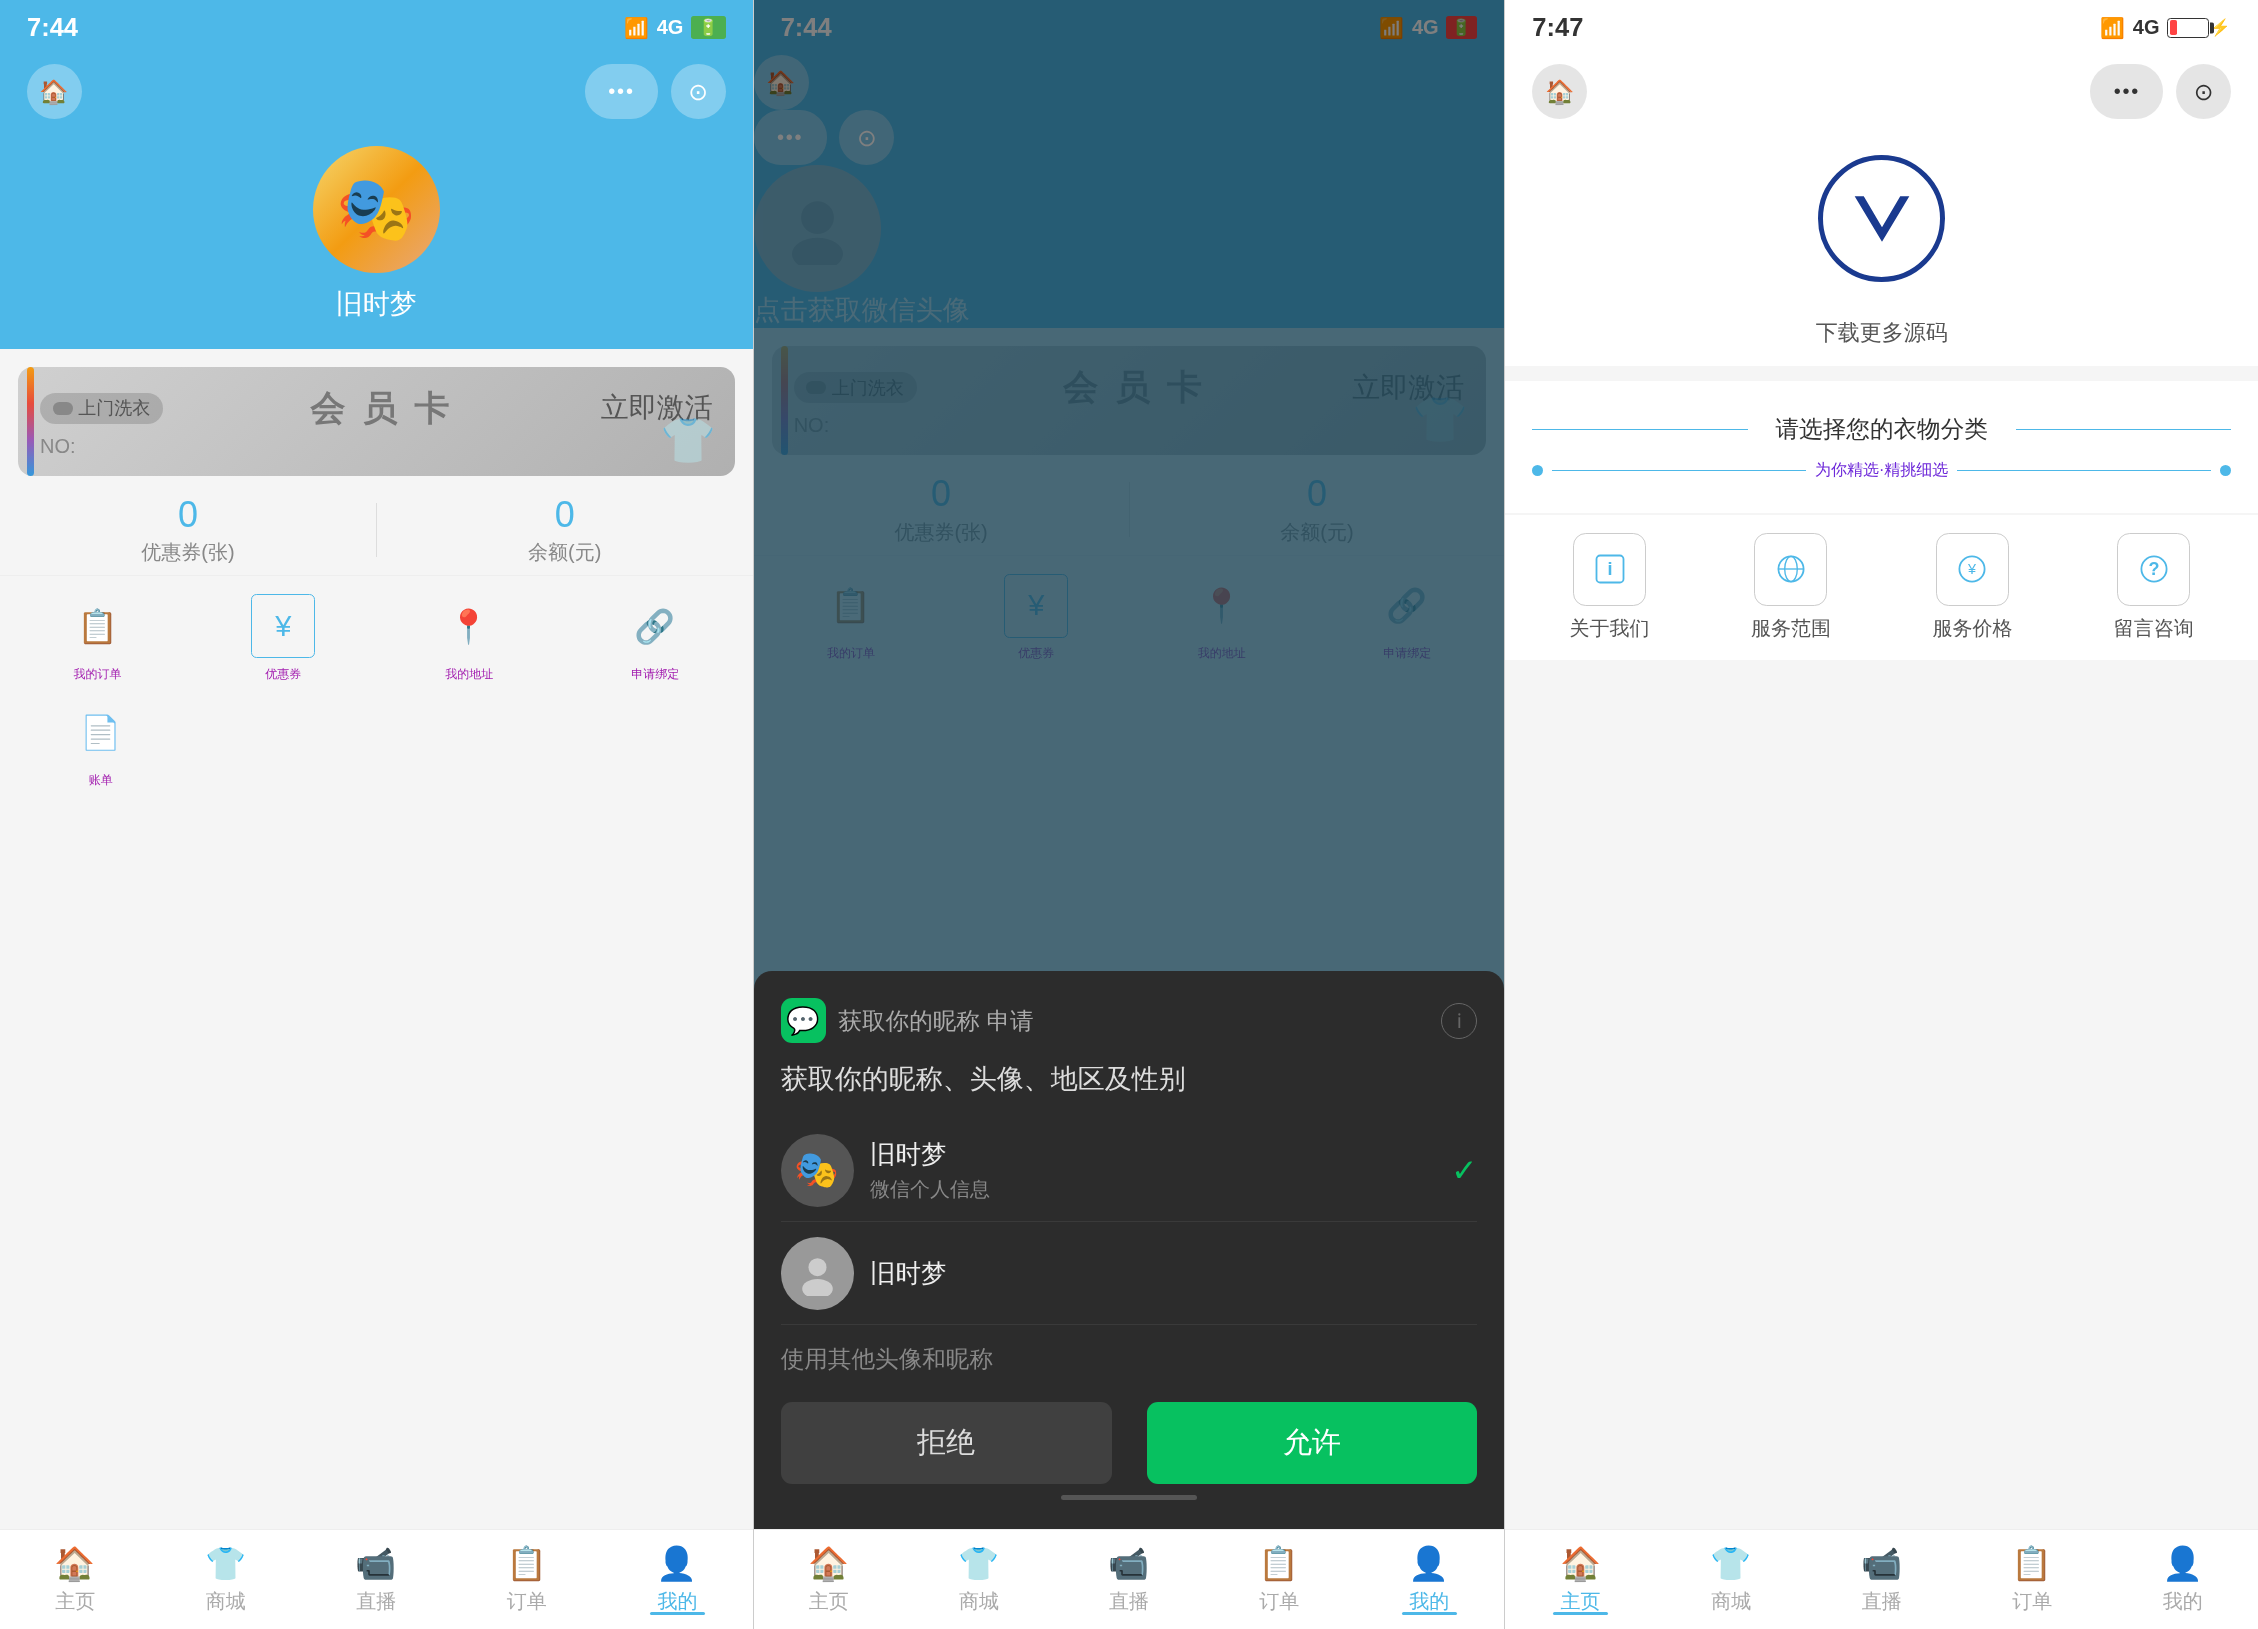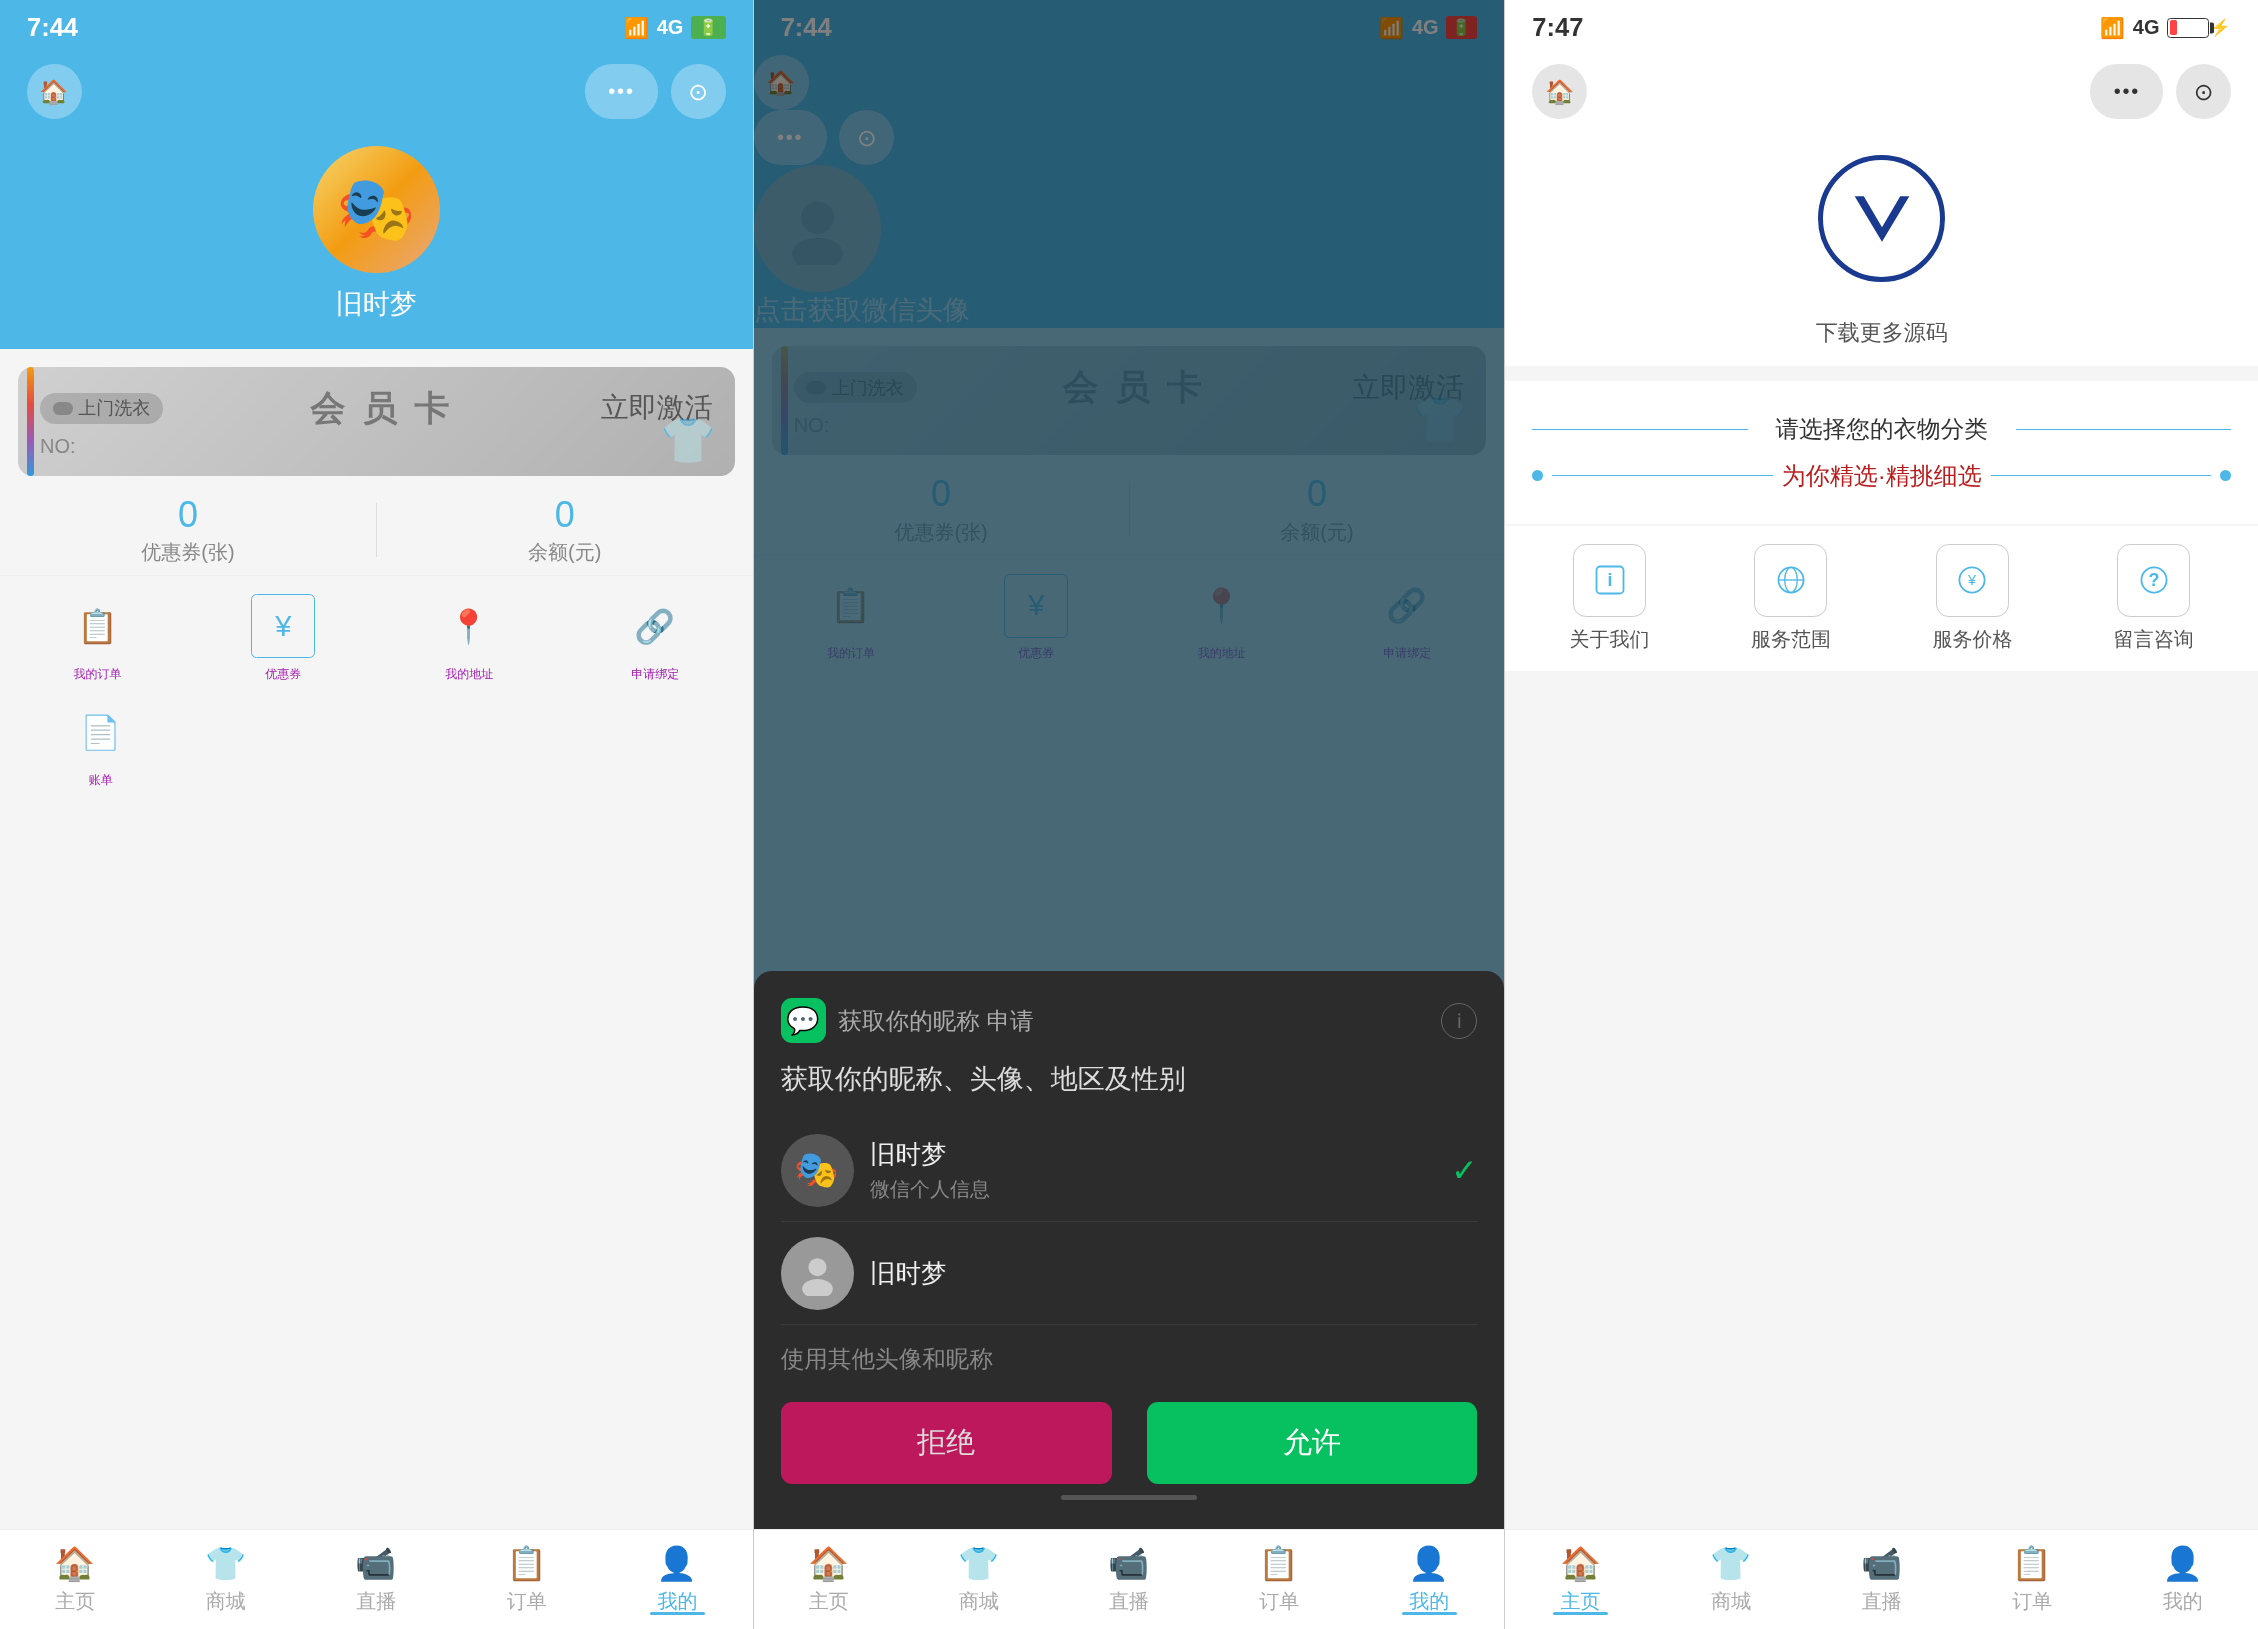--- a/index.html
+++ b/index.html
@@ -336,21 +336,21 @@
       flex: 1;
       height: 82px;
       border-radius: 11px;
       border: none;
       font-size: 29px;
       font-weight: 500;
       cursor: pointer;
       display: flex; align-items: center; justify-content: center;
     }
     .auth-btn.reject {
-      background: #be185d;
+      background: #404040;
       color: #ddd;
     }
     .auth-btn.allow {
       background: #07c160;
       color: white;
       margin-left: 17px;
     }
     .home-indicator-2 {
       height: 27px;
       display: flex;
@@ -442,22 +442,22 @@
     .divider-dot-line .dot-icon {
       width: 11px; height: 11px;
       border-radius: 50%;
       background: #4db8e8;
     }
     .divider-dot-line .dline {
       flex: 1; height: 0.9px;
       background: #4db8e8;
     }
     .divider-dot-line .text {
-      font-size: 24px;
-      color: #b91c1c;
+      font-size: 16px;
+      color: #6d28d9;
     }
 
     .panel-3 .services-grid {
       background: white;
       display: grid;
       grid-template-columns: repeat(4, 1fr);
       padding: 18px;
       gap: 9px;
       margin-top: 1.8px;
     }

